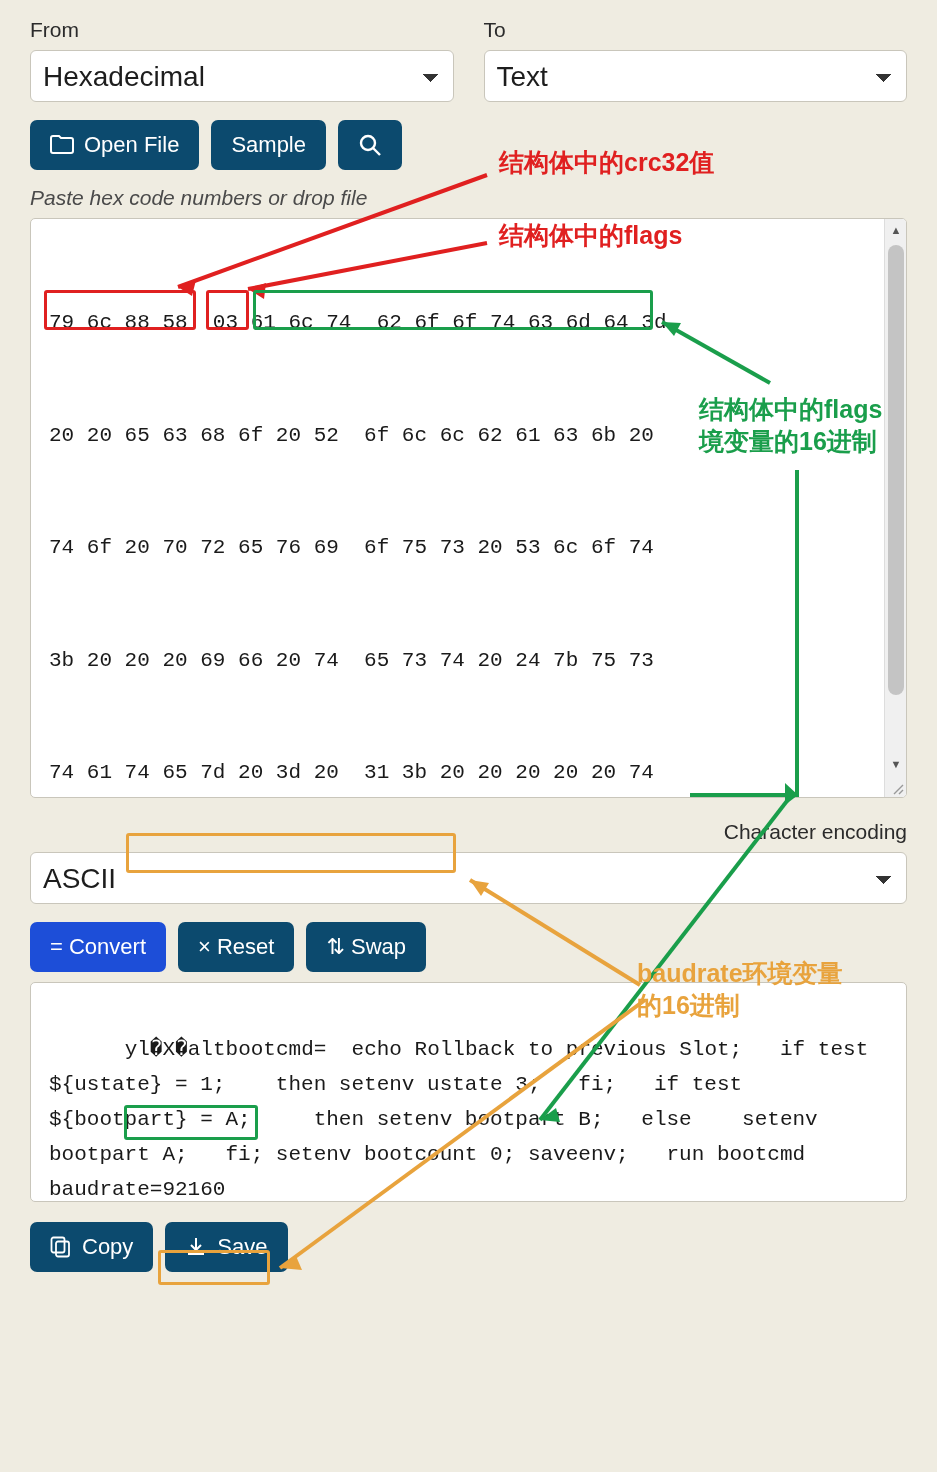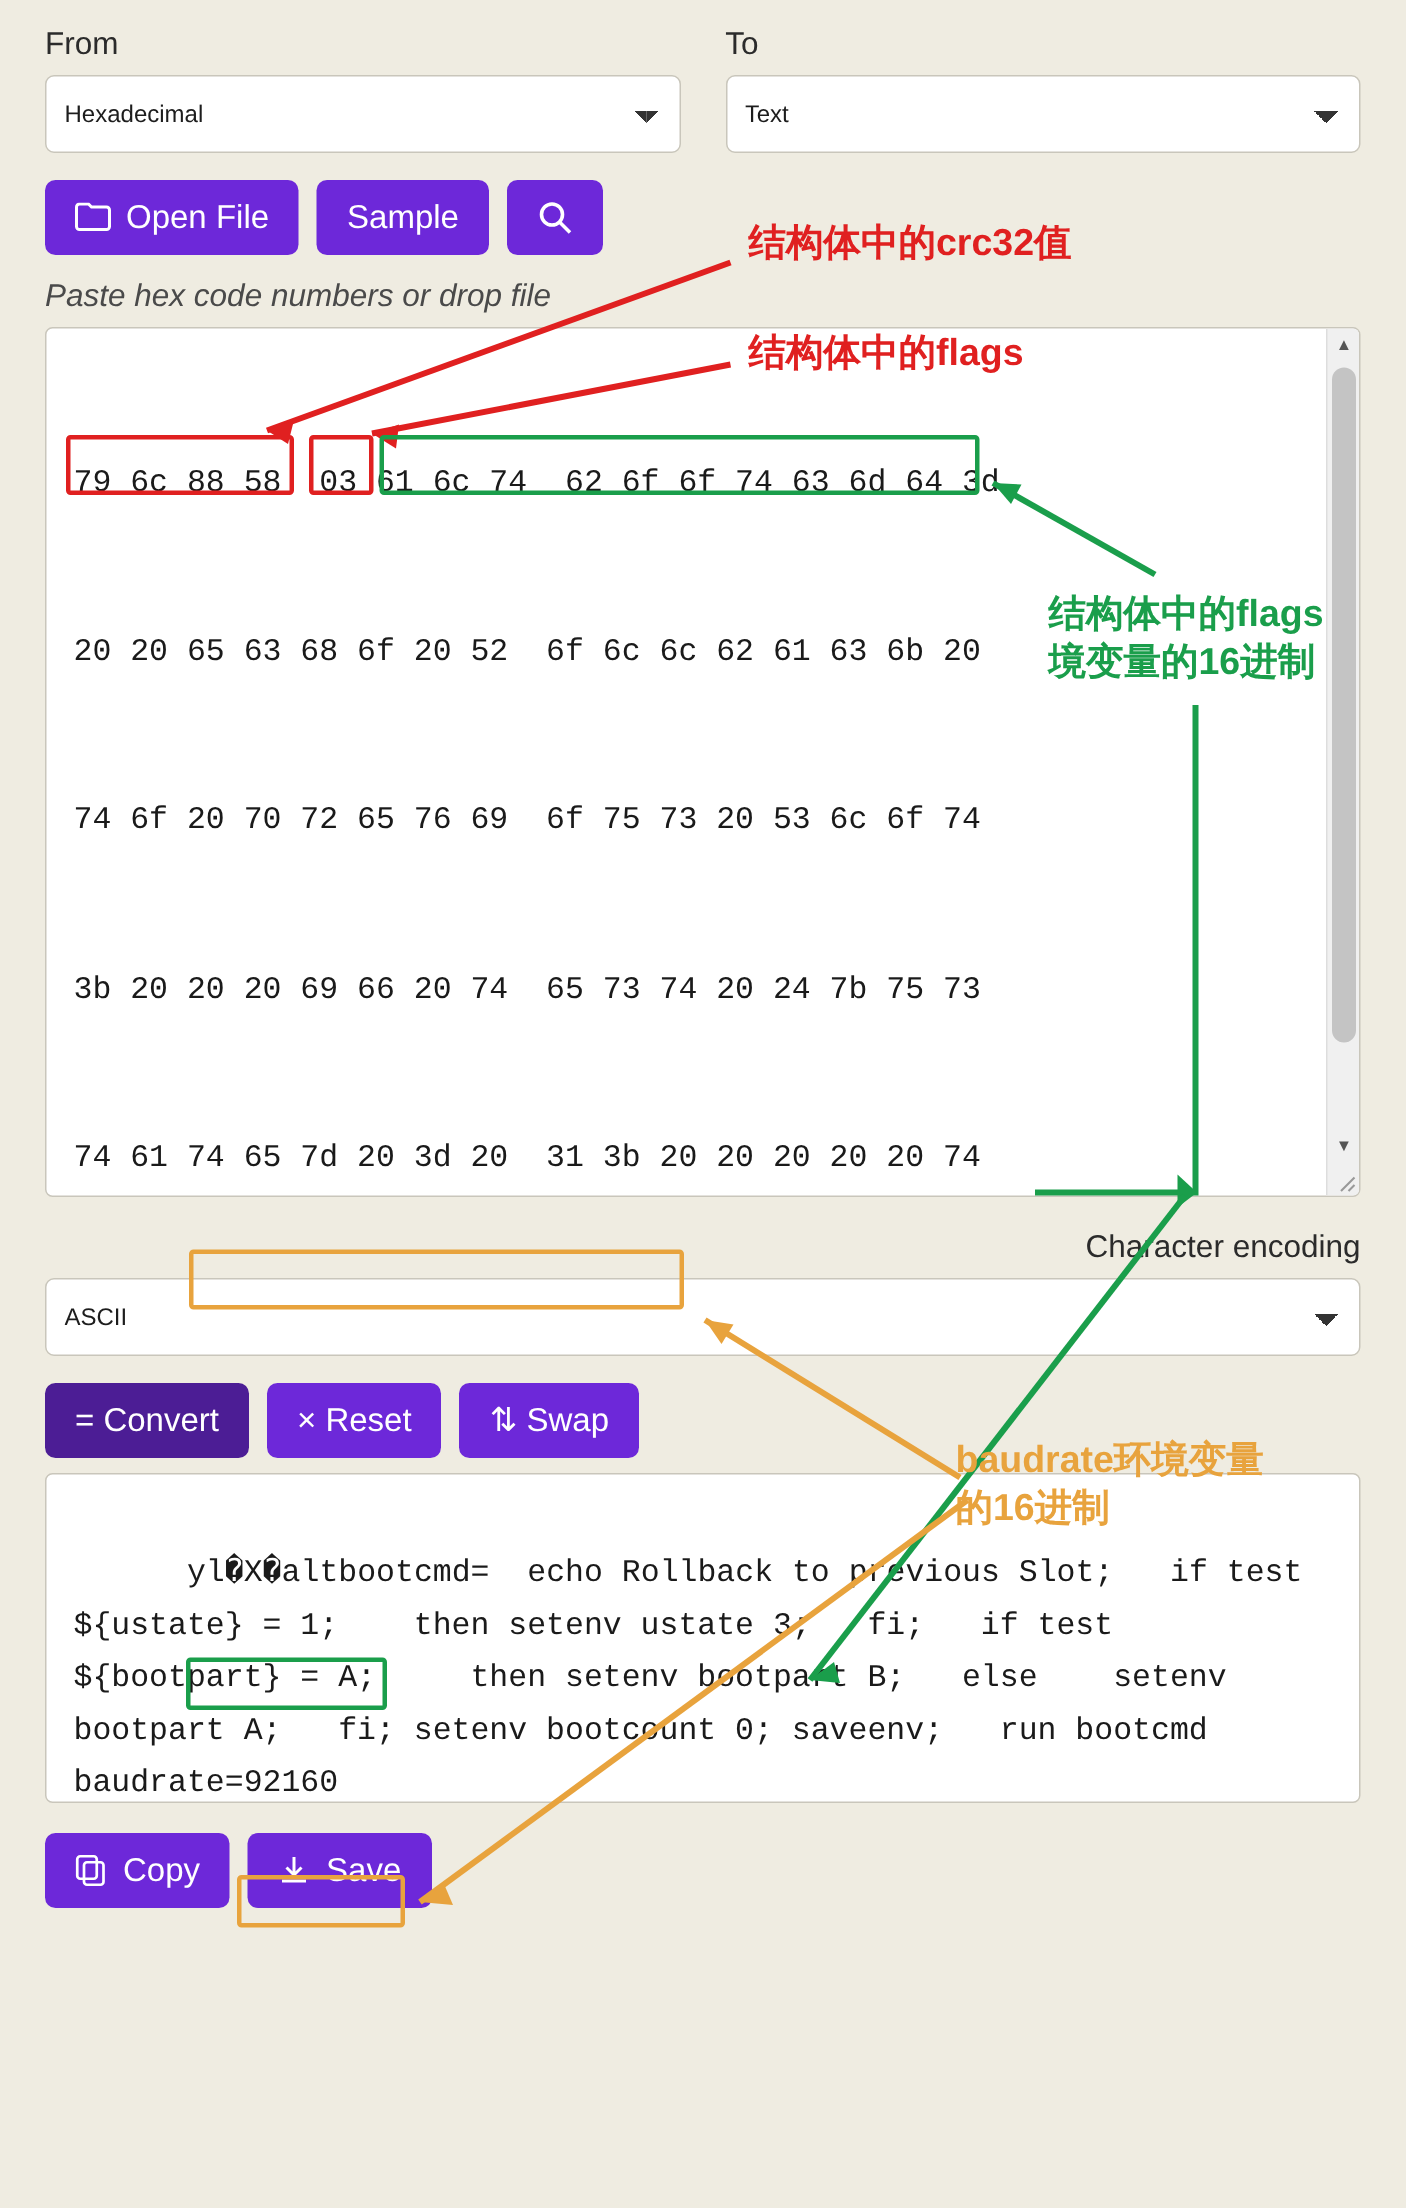--- a/index.html
+++ b/index.html
@@ -23,21 +23,21 @@
   .label {
     font-size: 21px;
     color: #2b2b2b;
     margin-bottom: 8px;
   }
   .row-2 { display: flex; gap: 30px; }
   .col { flex: 1; }
   select.sel {
     width: 100%;
     height: 52px;
-    font-size: 16px;
+    font-size: 28px;
     padding: 4px 12px;
     border: 1px solid #c9c6bb;
     border-radius: 6px;
     background: #ffffff;
     color: #1d1d1d;
     font-family: "Liberation Sans", sans-serif;
     appearance: none;
     background-image:
       linear-gradient(45deg, transparent 50%, #333 50%),
       linear-gradient(135deg, #333 50%, transparent 50%);
@@ -49,30 +49,30 @@
   }
   .btn-row {
     display: flex;
     gap: 12px;
     margin-top: 18px;
   }
   .btn {
     display: inline-flex;
     align-items: center;
     gap: 10px;
-    background: #6d28d9;
+    background: #0c4a6e;
     color: #fff;
     border: none;
     border-radius: 7px;
     font-size: 22px;
     padding: 12px 20px;
     cursor: pointer;
     font-family: "Liberation Sans", sans-serif;
   }
-  .btn.green { background: #4c1d95; }
+  .btn.green { background: #1d4ed8; }
   .btn svg { display: block; }
   .hint {
     margin-top: 16px;
     font-size: 21px;
     color: #4a4a4a;
     font-style: italic;
   }
   .hexbox {
     position: relative;
     margin-top: 8px;

